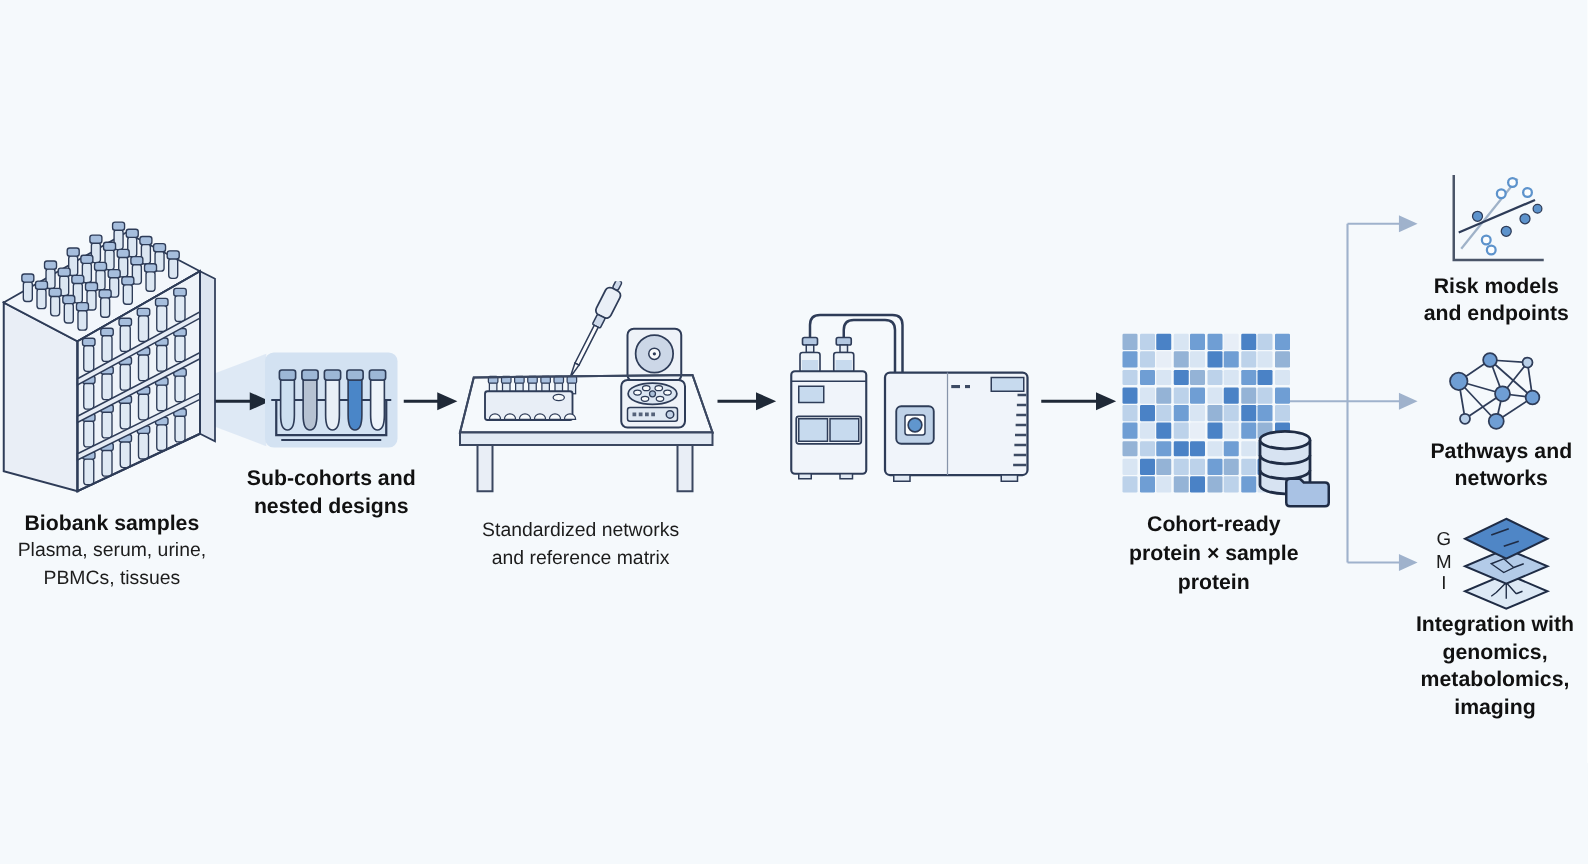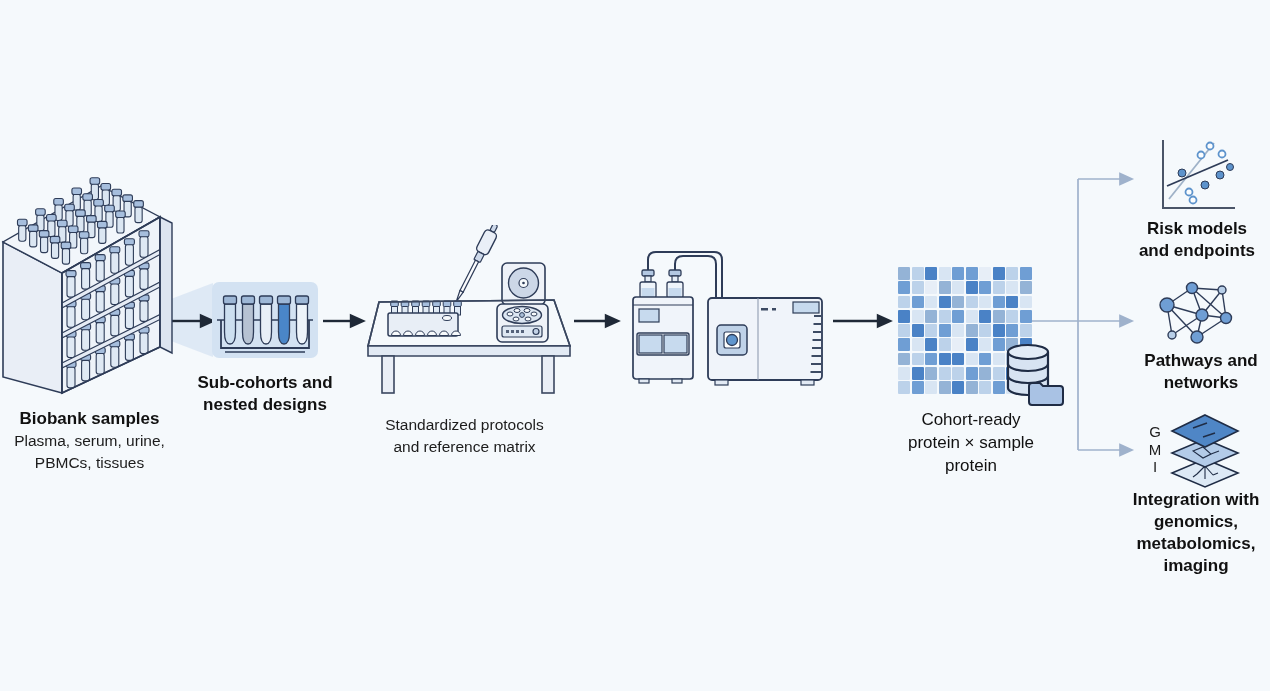--- a/index.html
+++ b/index.html
@@ -5,21 +5,21 @@
   html,body{margin:0;padding:0;background:#fff;}
   #canvas{
     position:relative;width:1270px;height:691px;overflow:hidden;
     background:#f5f9fc;
     font-family:"Liberation Sans",sans-serif;
     color:#141414;
   }
   .abs{position:absolute;}
   .label{position:absolute;text-align:center;}
   .label .t{font-weight:700;font-size:17px;line-height:22px;color:#111;}
-  .label .t3{font-weight:400;font-size:17px;line-height:23px;color:#111;}
+  .label .t3{font-weight:700;font-size:17px;line-height:23px;color:#111;}
   .label .s{font-size:15.5px;line-height:22px;color:#1c1c1c;}
   .label .s:first-of-type{margin-top:6px;}
   #inset-box{
     position:absolute;left:212px;top:282px;width:106px;height:76px;
     background:#d3e2f2;border-radius:7px;
   }
   #matrix-grid{
     position:absolute;left:898px;top:267px;width:134px;height:127px;
     display:grid;grid-template-columns:repeat(10,1fr);
     grid-template-rows:repeat(9,1fr);gap:1.5px;
@@ -445,21 +445,21 @@
     <div class="s">Plasma, serum, urine,</div>
     <div class="s">PBMCs, tissues</div>
   </div>
 
   <div class="label" style="left:175px;top:372px;width:180px">
     <div class="t">Sub-cohorts and</div>
     <div class="t">nested designs</div>
   </div>
 
   <div class="label" style="left:352px;top:408px;width:225px">
-    <div class="s">Standardized protocols</div>
+    <div class="s">Standardized networks</div>
     <div class="s">and reference matrix</div>
   </div>
 
 
   <div class="label" style="left:886px;top:408px;width:170px">
     <div class="t3">Cohort-ready</div>
     <div class="t3">protein × sample</div>
     <div class="t3">protein</div>
   </div>
 

